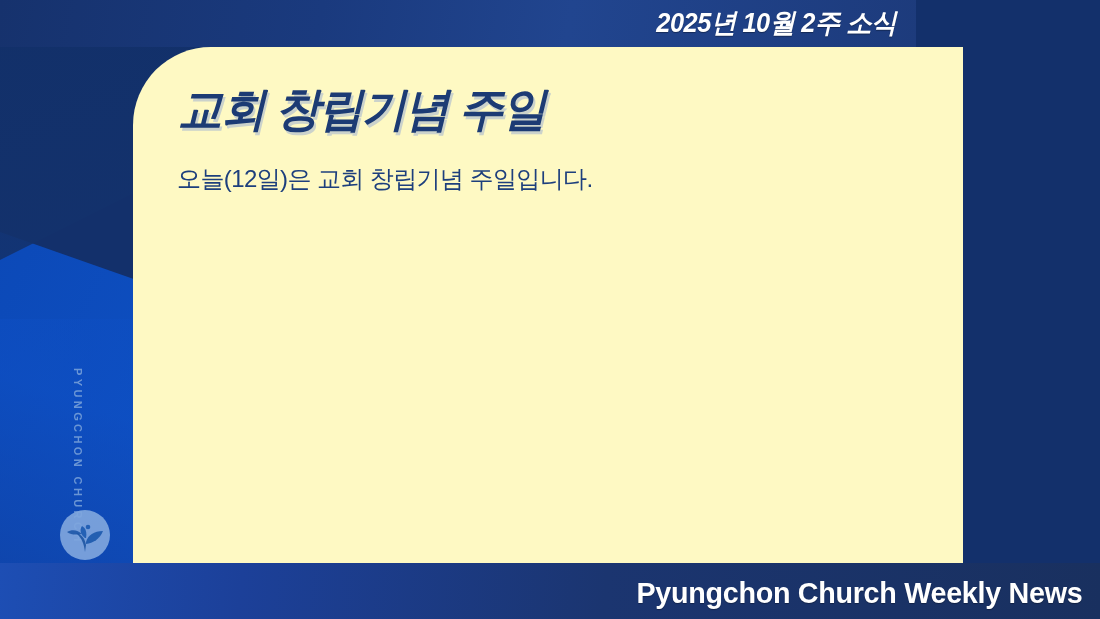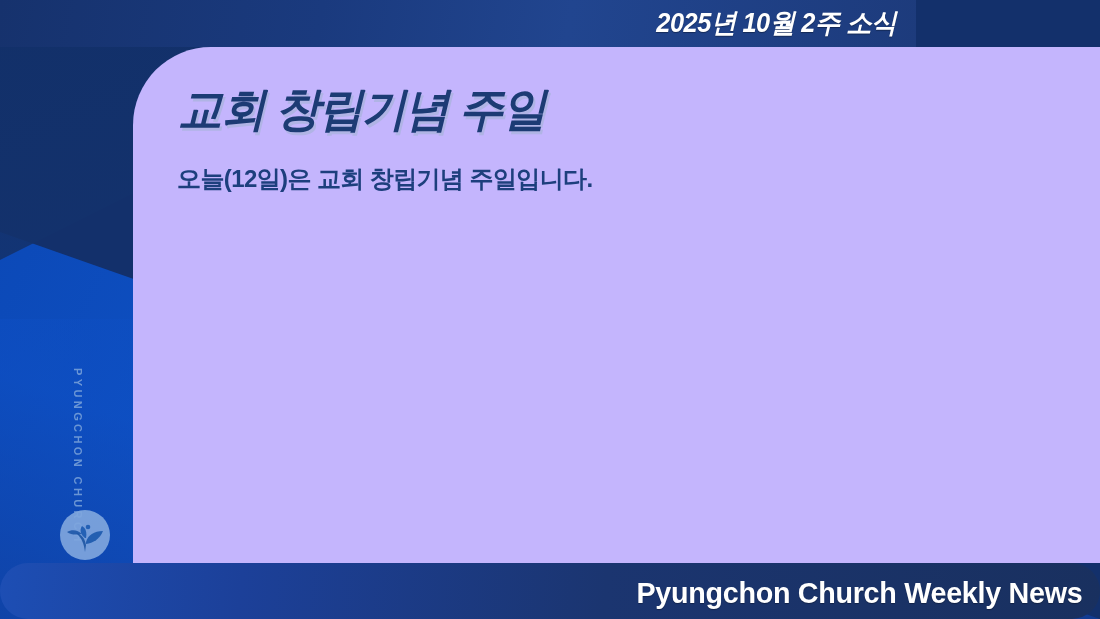--- a/index.html
+++ b/index.html
@@ -63,23 +63,23 @@
     transform-origin: right center;
     white-space: nowrap;
     text-shadow: 0 1px 1px rgba(0,0,0,.35);
   }
 
   
   .panel {
     position: absolute;
     left: 133px;
     top: 47px;
-    width: 967px;
+    width: 830px;
     height: 516px;
-    background: #c4b5fd;
+    background: #fef9c3;
     border-top-left-radius: 78px;
   }
   .panel-title {
     position: absolute;
     left: 45px;
     top: 32px;
     font-size: 46px;
     font-weight: 800;
     color: #1c3b74;
     letter-spacing: -1.5px;
@@ -87,21 +87,21 @@
     text-shadow: 2px 3px 0 rgba(160,178,210,.55);
     font-style: italic;
     transform: scaleX(.97);
     transform-origin: left center;
   }
   .panel-body {
     position: absolute;
     left: 44px;
     top: 116px;
     font-size: 24px;
-    font-weight: 700;
+    font-weight: 400;
     color: #1d3f7d;
     letter-spacing: -0.6px;
     white-space: nowrap;
     text-align: center;
   }
 
   
   .side-vtext {
     position: absolute;
     left: 84px;
@@ -122,21 +122,20 @@
     width: 54px;
     height: 54px;
   }
 
   
   .footer-bar {
     position: absolute;
     left: 0; bottom: 0;
     width: 1100px; height: 56px;
     background: linear-gradient(95deg, #1d4eb4 0%, #1c4099 22%, #1b3570 55%, #19305f 100%);
-    border-radius: 28px;
   }
   .footer-title {
     position: absolute;
     right: 18px;
     bottom: 9px;
     color: #ffffff;
     font-size: 29px;
     font-weight: 700;
     letter-spacing: -0.3px;
     white-space: nowrap;

